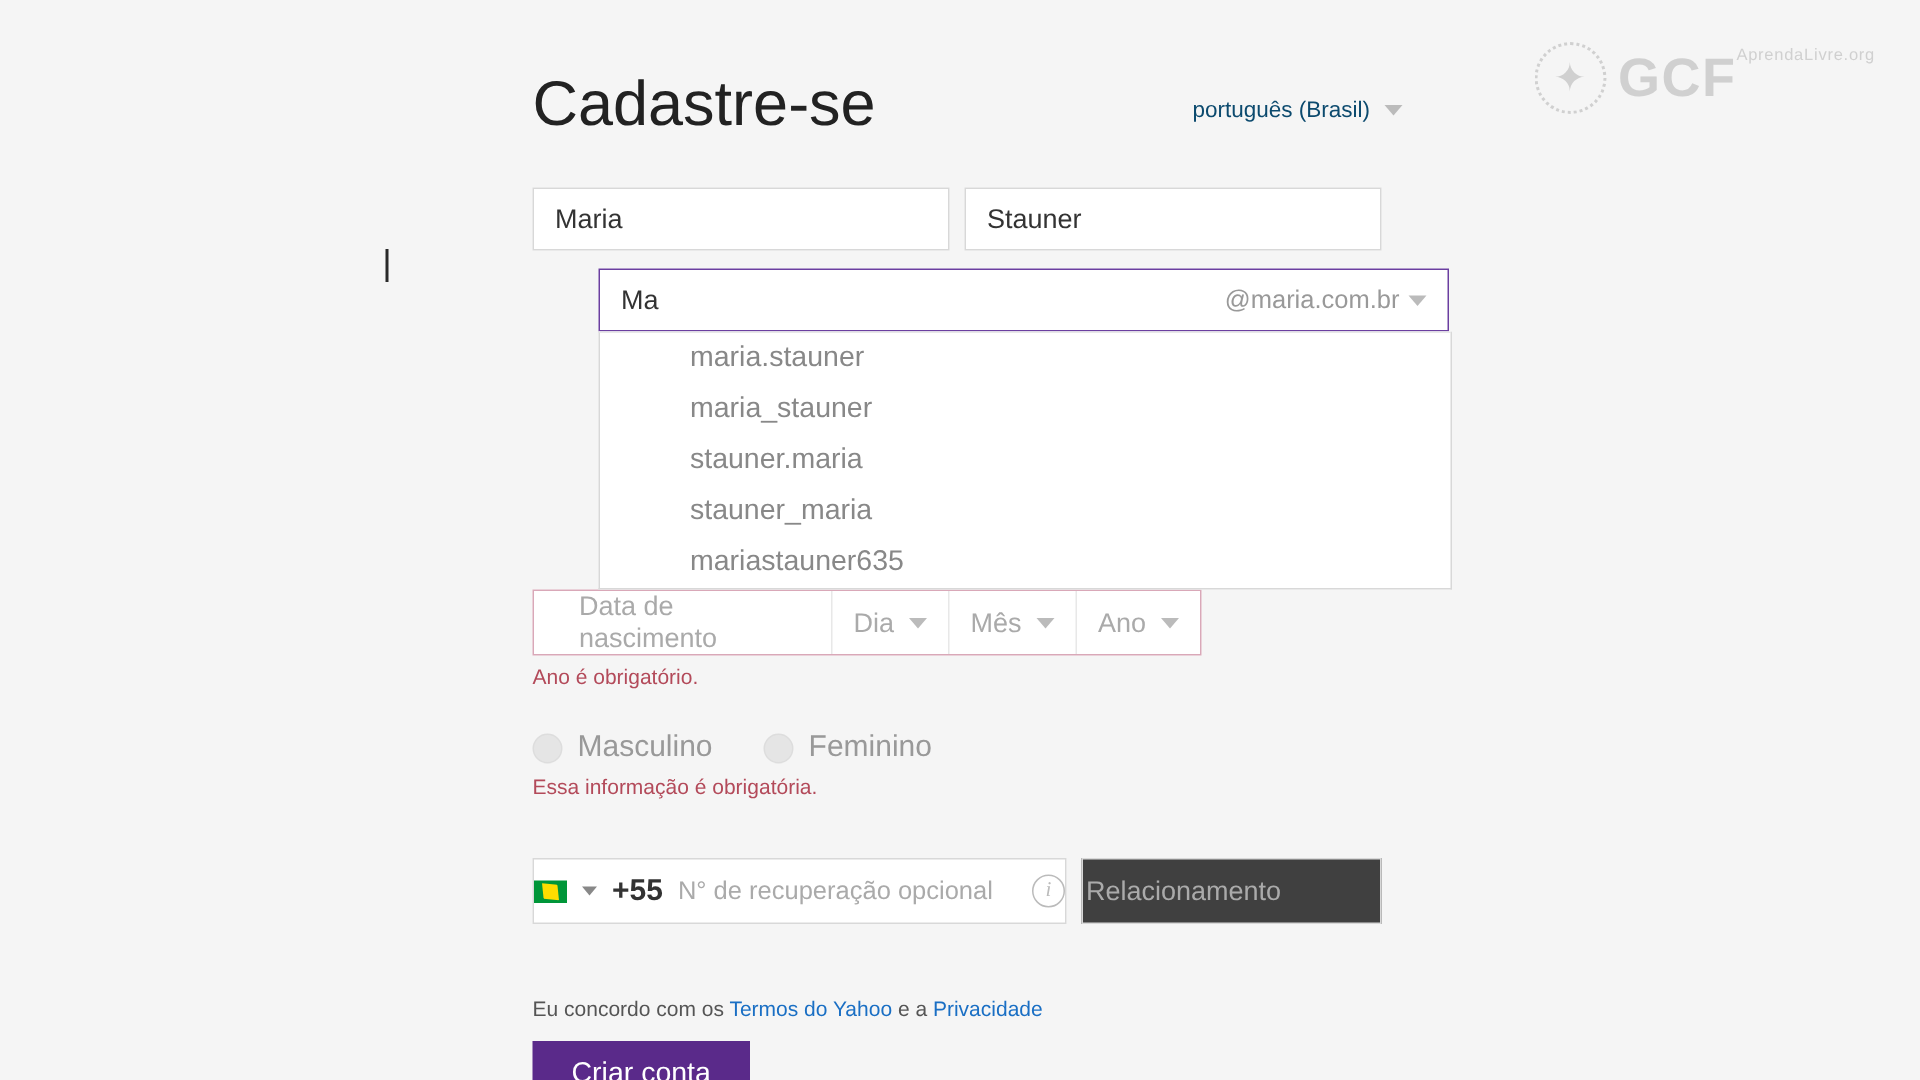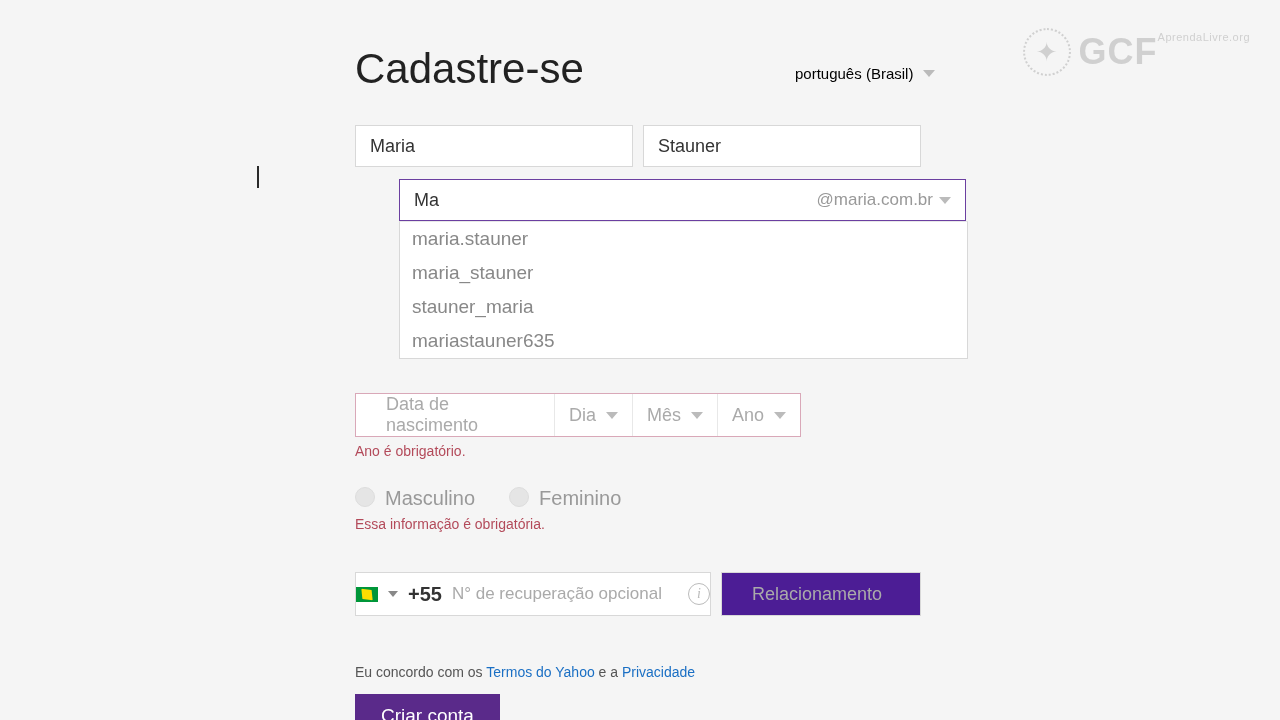--- a/index.html
+++ b/index.html
@@ -5,51 +5,51 @@
   * { box-sizing: border-box; margin: 0; padding: 0; font-family: Arial, Helvetica, sans-serif; }
   body { background: #f5f5f5; width: 1280px; height: 720px; position: relative; overflow: hidden; }
   .logo { position: absolute; top: 28px; right: 30px; color: #d0d0d0; display: flex; align-items: center; gap: 8px; }
   .logo-icon { width: 48px; height: 48px; border: 2px dotted #d0d0d0; border-radius: 50%; position: relative; }
   .logo-icon::before { content: "✦"; position: absolute; top: 50%; left: 50%; transform: translate(-50%,-50%); font-size: 26px; }
   .logo-text { display: flex; flex-direction: row; }
   .logo-text .main { font-size: 36px; font-weight: bold; letter-spacing: 1px; }
   .logo-text .sub { font-size: 11px; letter-spacing: 0.5px; }
   .container { position: absolute; left: 355px; top: 45px; width: 570px; }
   .page-title { font-size: 42px; color: #222; font-weight: normal; margin-bottom: 32px; }
-  .lang-select { position: absolute; left: 795px; top: 65px; color: #000000; font-size: 15px; display: flex; align-items: center; gap: 10px; cursor: pointer; }
+  .lang-select { position: absolute; left: 795px; top: 65px; color: #0c4a6e; font-size: 15px; display: flex; align-items: center; gap: 10px; cursor: pointer; }
   .chev { width: 0; height: 0; border-left: 6px solid transparent; border-right: 6px solid transparent; border-top: 7px solid #bbb; }
   .row { display: flex; gap: 10px; margin-bottom: 12px; }
   .field { border: 1px solid #d8d8d8; background: #fff; height: 42px; font-size: 18px; color: #333; padding: 0 14px; outline: none; }
   .field::placeholder { color: #aaa; }
   .fn { width: 278px; }
   .ln { width: 278px; }
   .email-wrap { position: relative; width: 567px; border: 1px solid #6b3fa0; background: #fff; height: 42px; display: flex; align-items: center; padding: 0 14px; margin-left: 44px; }
   .email-input { border: none; outline: none; flex: 1; font-size: 18px; color: #333; }
   .domain { color: #999; font-size: 17px; display: flex; align-items: center; gap: 6px; }
-  .suggest { position: absolute; top: 41px; left: -1px; width: 569px; background: #fff; border: 1px solid #d8d8d8; border-top: 1px solid #e8e8e8; z-index: 10; }
+  .suggest { position: absolute; top: 41px; left: -1px; width: 569px; background: #fff; border: 1px solid #d8d8d8; border-top: 1px solid #e8e8e8; z-index: 10; padding-left: 48px; }
   .suggest-item { padding: 6px 12px; font-size: 19px; color: #888; cursor: pointer; }
   .spacer { height: 172px; }
   .dob-row { display: flex; align-items: center; gap: 0; border: 1px solid #d9a8b8; background: #fff; width: 446px; height: 44px; padding-left: 16px; }
   .dob-label { color: #aaa; font-size: 18px; padding: 0 14px; border-right: 1px solid #e8e8e8; height: 100%; display: flex; align-items: center; }
   .dob-sel { color: #aaa; font-size: 18px; padding: 0 14px 0 14px; border-right: 1px solid #e8e8e8; height: 100%; display: flex; align-items: center; gap: 10px; cursor: pointer; }
   .dob-sel:last-child { border-right: none; }
   .err { color: #b34a5a; font-size: 14px; margin-top: 6px; }
   .gender-row { display: flex; gap: 34px; margin-top: 28px; align-items: center; }
-  .radio-opt { display: flex; gap: 10px; color: #999; font-size: 20px; cursor: pointer; }
+  .radio-opt { display: flex; align-items: center; gap: 10px; color: #999; font-size: 20px; cursor: pointer; }
   .radio-circle { width: 20px; height: 20px; border-radius: 50%; background: #e5e5e5; border: 1px solid #ddd; }
   .phone-row { display: flex; gap: 10px; margin-top: 40px; }
   .phone-field { border: 1px solid #d8d8d8; background: #fff; height: 44px; width: 356px; display: flex; align-items: center; padding: 0 0; gap: 10px; }
   .flag { width: 22px; height: 15px; background: linear-gradient(to bottom, #009639 0 100%); position: relative; }
   .flag::after { content: ""; position: absolute; left: 3px; top: 1px; width: 16px; height: 13px; background: #fedd00; transform: rotate(45deg); clip-path: polygon(50% 0, 100% 50%, 50% 100%, 0 50%); }
   .flag-chev { width: 0; height: 0; border-left: 5px solid transparent; border-right: 5px solid transparent; border-top: 6px solid #888; }
   .cc { font-size: 20px; color: #333; font-weight: bold; }
   .phone-input { border: none; outline: none; flex: 1; font-size: 17px; color: #333; }
   .phone-input::placeholder { color: #aaa; }
   .info-icon { width: 22px; height: 22px; border: 1.5px solid #bbb; border-radius: 50%; color: #bbb; font-size: 14px; display: flex; align-items: center; justify-content: center; font-style: italic; font-family: Georgia, serif; }
-  .relation { border: 1px solid #d8d8d8; background: #4c1d95; height: 44px; width: 200px; font-size: 18px; color: #aaa; padding: 0 30px; display: flex; align-items: center; cursor: pointer; }
+  .relation { border: 1px solid #d8d8d8; background: #404040; height: 44px; width: 200px; font-size: 18px; color: #aaa; padding: 0 2px; display: flex; align-items: center; cursor: pointer; }
   .terms { font-size: 14px; color: #555; margin-top: 48px; }
   .terms a { color: #1a6fc4; text-decoration: none; }
   .submit { margin-top: 14px; background: #5a2a8a; color: #fff; border: none; height: 44px; padding: 0 26px; font-size: 19px; cursor: pointer; }
   .cursor-mark { position: absolute; left: 257px; top: 166px; width: 1.5px; height: 22px; background: #2a2a2a; }
 </style>
 </head>
 <body>
 
 <div class="logo">
   <div class="logo-icon"></div>
@@ -76,20 +76,21 @@
 
   <div class="email-wrap">
     <input class="email-input" value="Ma" style="">
     <span class="domain">
       <span>@maria.com.br</span>
       <span class="chev"></span>
     </span>
     <div class="suggest">
       <div class="suggest-item">maria.stauner</div>
       <div class="suggest-item">maria_stauner</div>
+      <div class="suggest-item">stauner.maria</div>
       <div class="suggest-item">stauner_maria</div>
       <div class="suggest-item">mariastauner635</div>
     </div>
   </div>
 
   <div class="spacer"></div>
 
   <div class="dob-row">
     <div class="dob-label">Data de nascimento</div>
     <div class="dob-sel">

